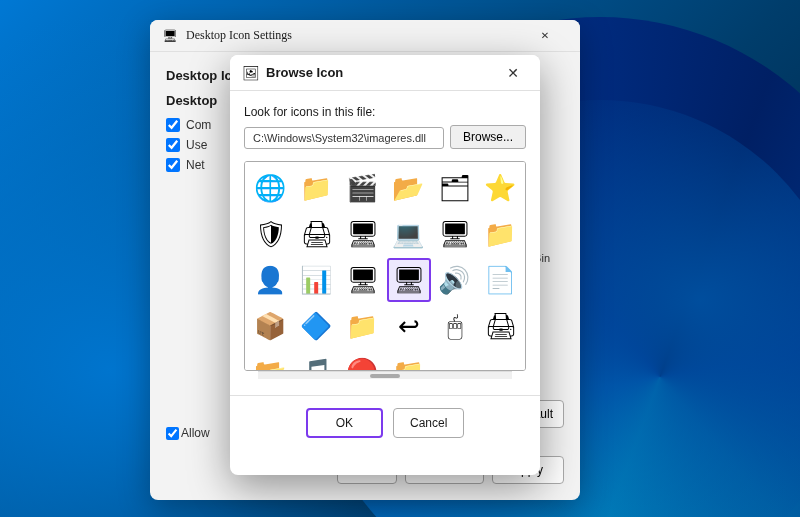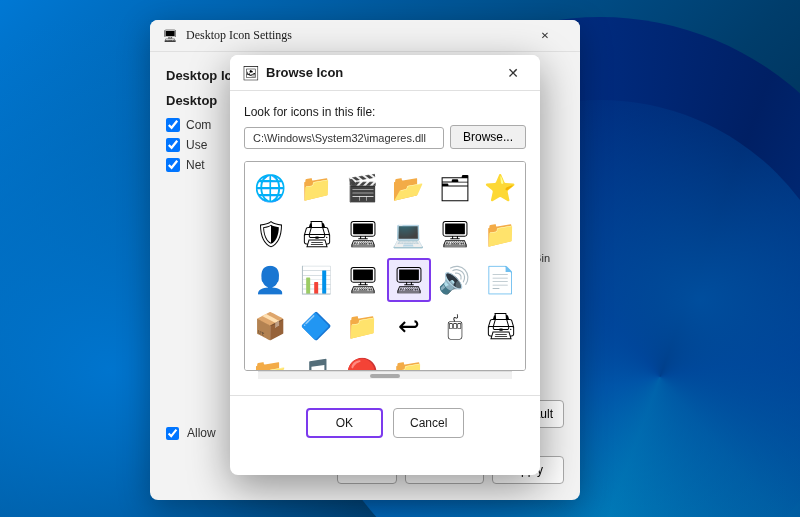--- a/index.html
+++ b/index.html
@@ -171,21 +171,21 @@
       white-space: nowrap;
     }
 
     
     .allow-area {
       position: absolute;
       bottom: 60px;
       left: 16px;
       display: flex;
       align-items: center;
-      gap: 8px;
+      gap: 2px;
       font-size: 12px;
       color: #333;
     }
 
     
     .bottom-buttons {
       position: absolute;
       bottom: 16px;
       right: 16px;
       display: flex;

